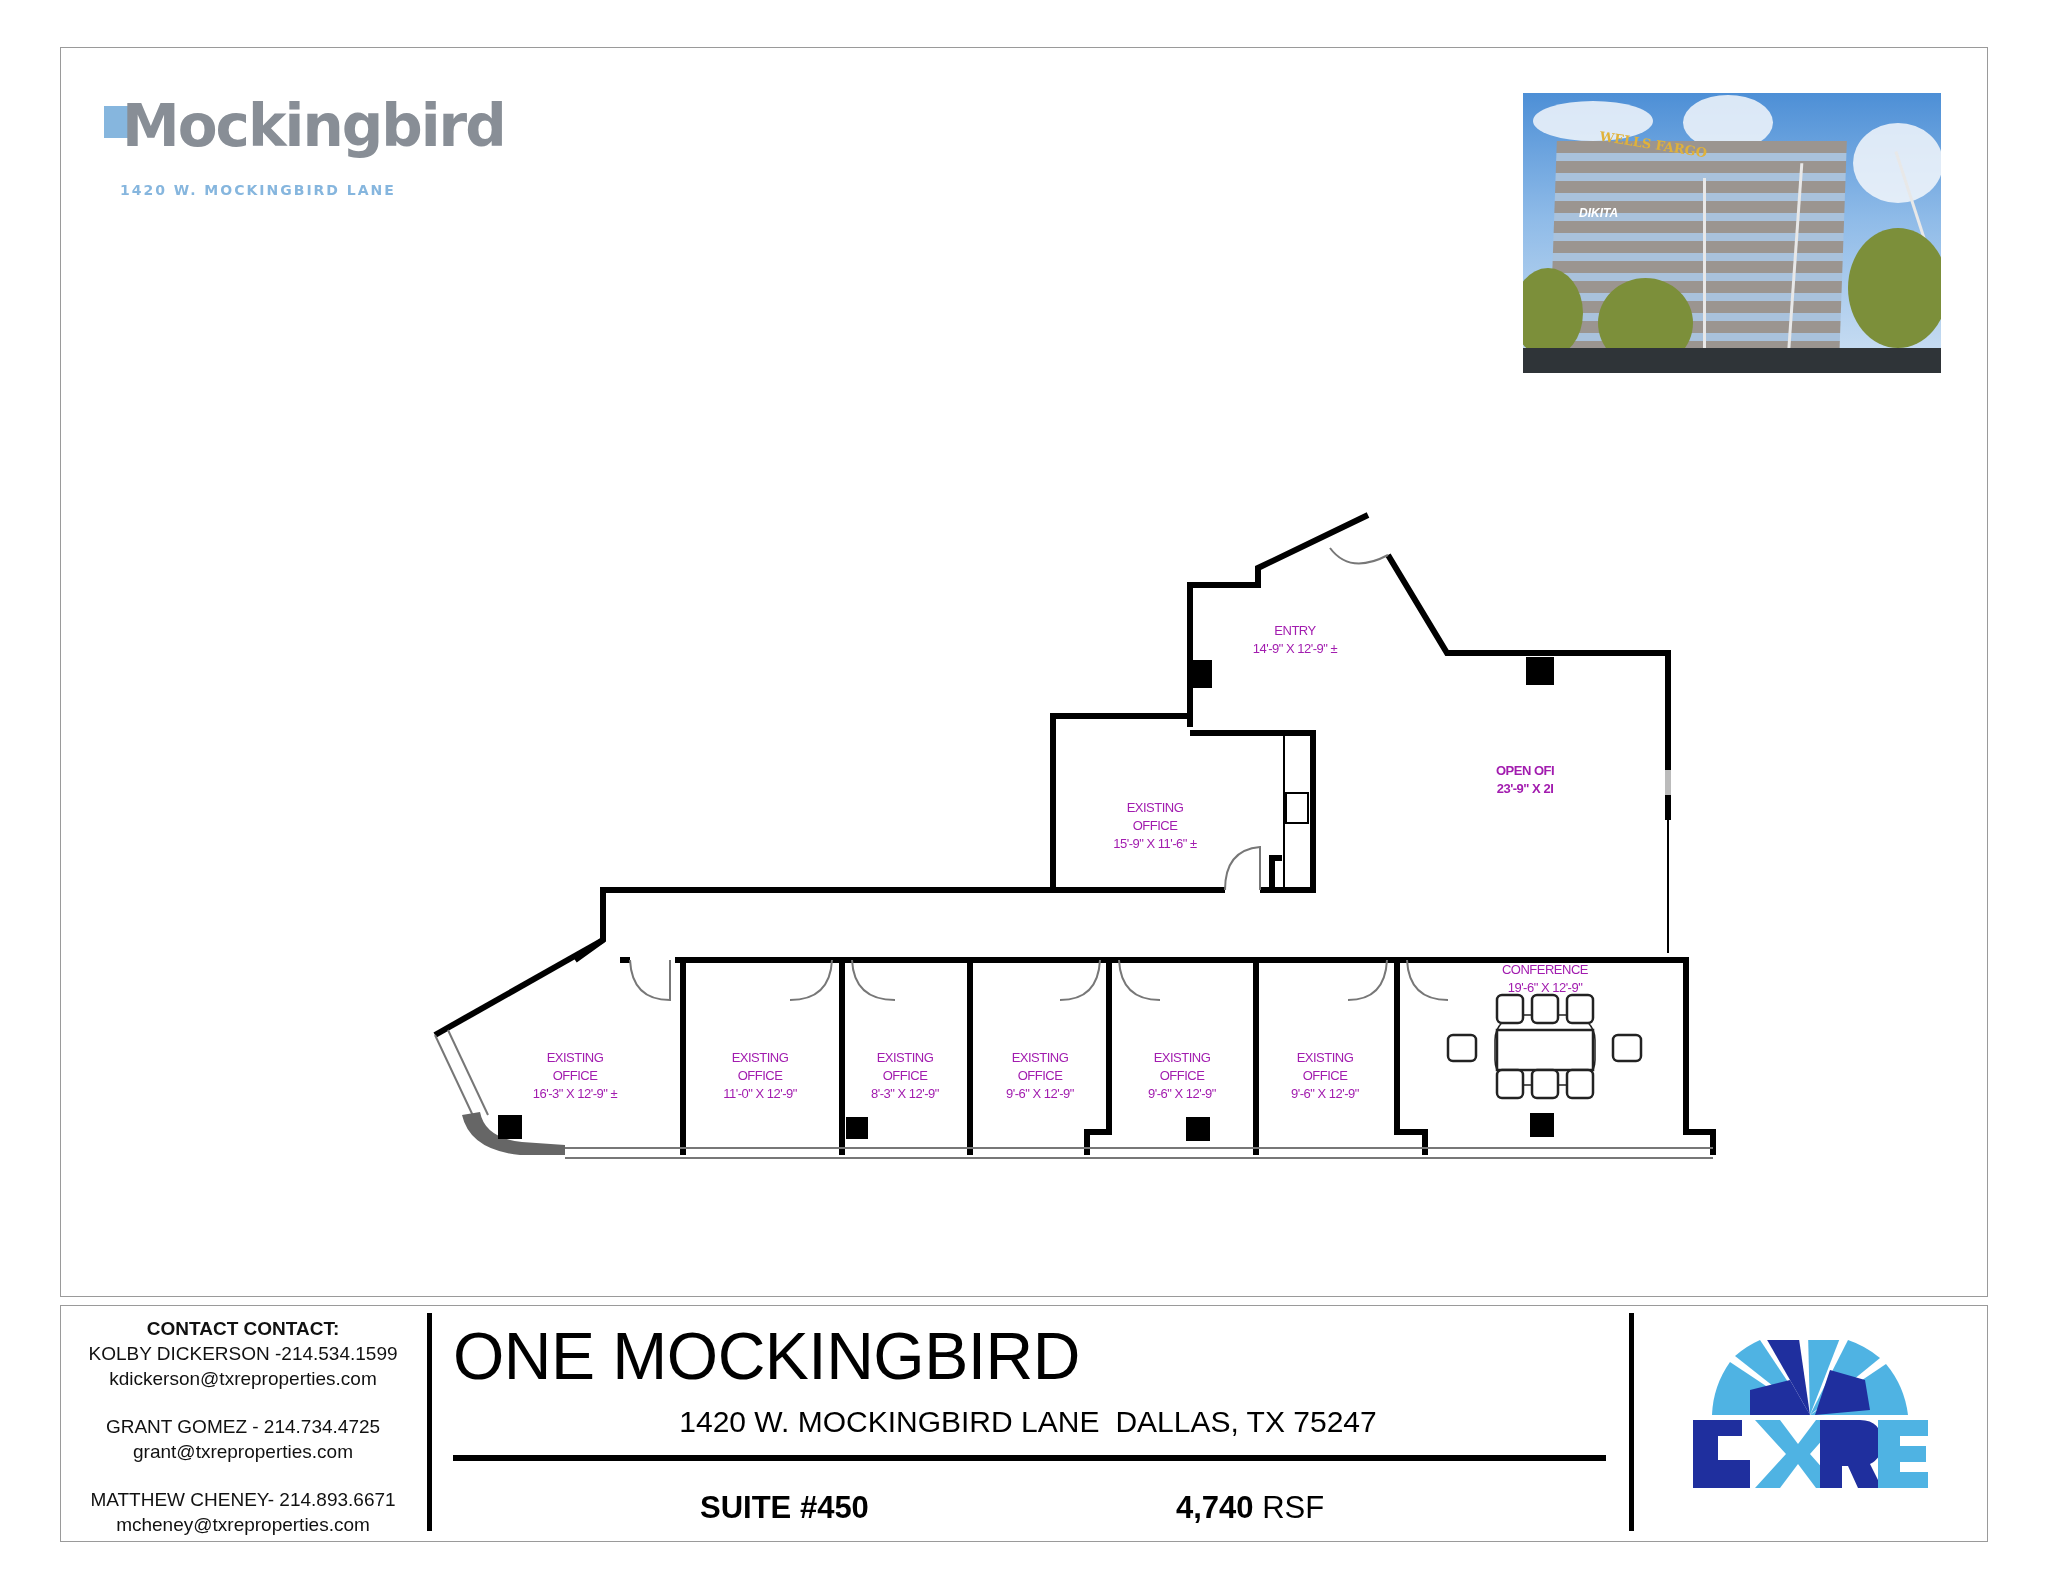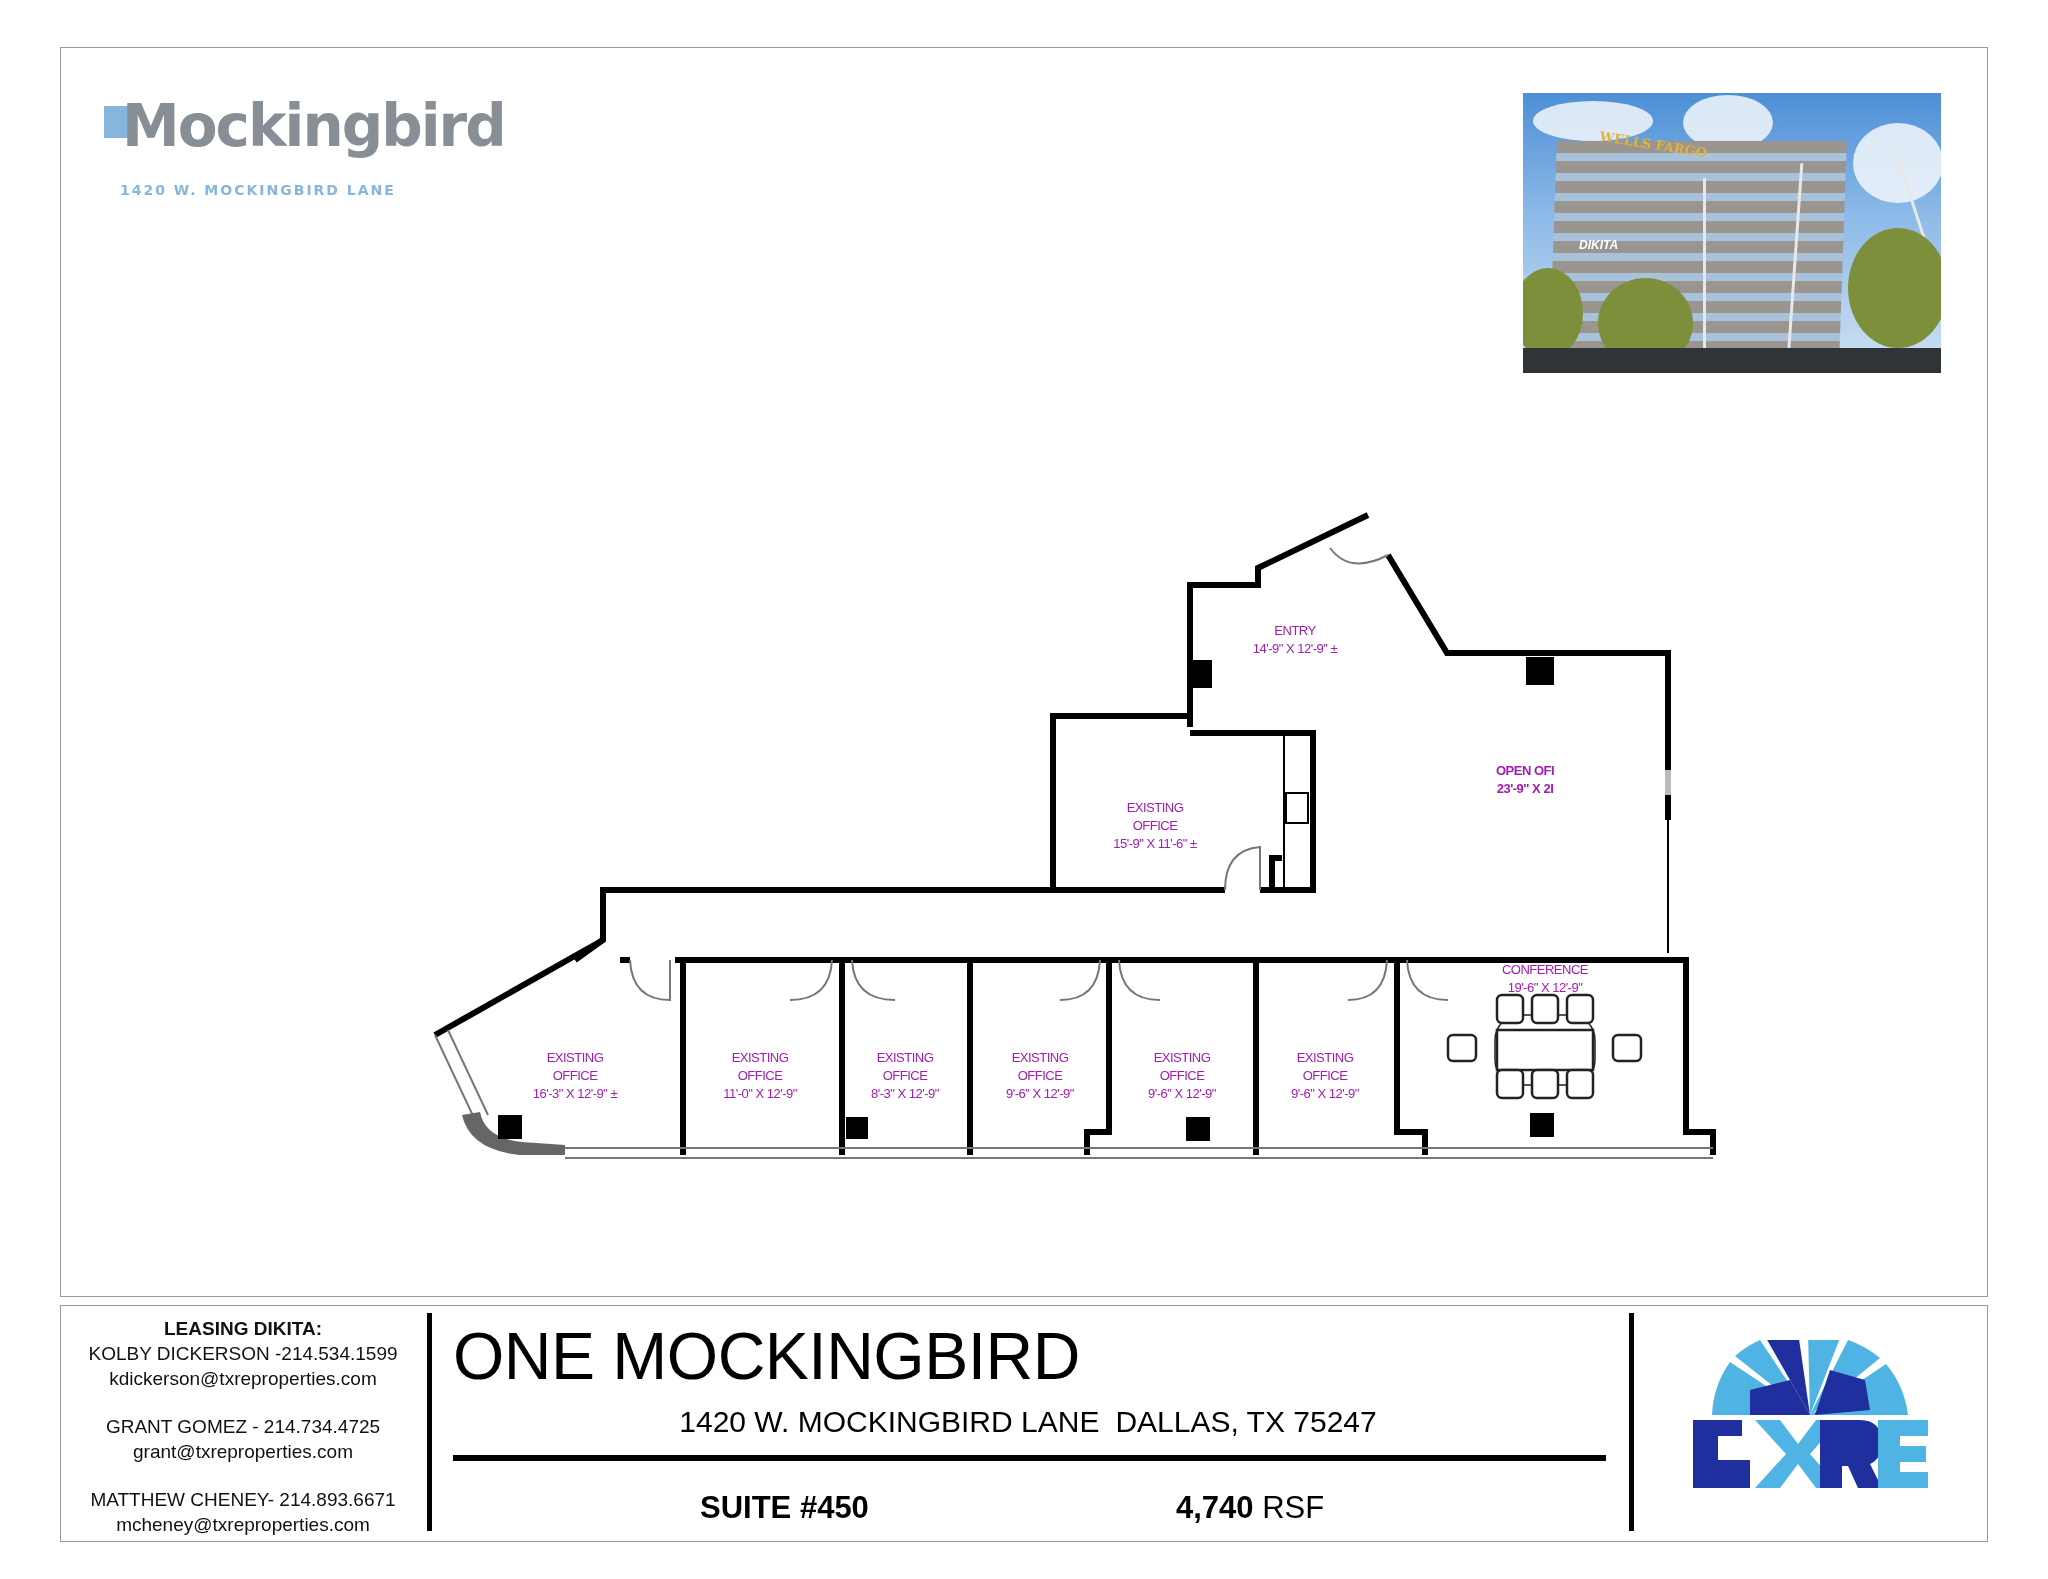--- a/index.html
+++ b/index.html
@@ -7,21 +7,21 @@
   .frame-top { position:absolute; left:60px; top:47px; width:1928px; height:1250px; border:1.5px solid #9a9a9a; box-sizing:border-box; }
   .frame-bottom { position:absolute; left:60px; top:1305px; width:1928px; height:237px; border:1.5px solid #9a9a9a; box-sizing:border-box; }
   .logo { position:absolute; left:104px; top:100px; width:460px; height:110px; }
   .logo-one { position:absolute; left:0; top:6px; width:28px; height:32px; background:#86b6de; }
   .logo-word { position:absolute; left:18px; top:-8px; font-weight:bold; font-size:58px; color:#888e96; letter-spacing:-2px; font-family:"DejaVu Sans", sans-serif; }
   .logo-sub { position:absolute; left:16px; top:82px; font-size:14px; color:#86b6de; letter-spacing:2px; font-weight:bold; font-family:"DejaVu Sans", sans-serif; }
   .photo { position:absolute; left:1523px; top:93px; width:418px; height:280px; overflow:hidden; background:linear-gradient(180deg,#4d8fd6 0%,#8fbbe8 45%,#cfe1f3 100%); }
   .cloud { position:absolute; background:#f3f7fb; border-radius:50%; opacity:.85; }
   .bldg { position:absolute; left:30px; top:48px; width:290px; height:220px; background:repeating-linear-gradient(180deg,#9b9590 0 12px,#a9c2dc 12px 20px); transform:skewX(-2deg); }
   .bldg-sign { position:absolute; left:76px; top:44px; color:#e0b23a; font-weight:bold; font-size:13px; font-family:"DejaVu Serif", serif; transform:rotate(9deg); }
-  .bldg-sign2 { position:absolute; left:56px; top:113px; color:#ffffff; font-style:italic; font-weight:bold; font-size:12px;margin-top:32px; }
+  .bldg-sign2 { position:absolute; left:56px; top:113px; color:#ffffff; font-style:italic; font-weight:bold; font-size:12px; }
   .tree { position:absolute; border-radius:50%; background:#7c8f3a; }
   .pole { position:absolute; width:3px; background:#e8e8e8; }
   .plan { position:absolute; left:0; top:0; }
   .room-label { position:absolute; text-align:center; color:#a21caf; font-size:13px; line-height:18px; letter-spacing:-0.5px; }
   .contacts { position:absolute; left:62px; top:1316px; width:362px; text-align:center; color:#111; font-size:19px; line-height:25px; }
   .contacts .hdr { font-weight:bold; }
   .contacts .gap { height:23px; }
   .vbar { position:absolute; width:5px; background:#000; }
   .title { position:absolute; left:453px; top:1318px; width:1150px; text-align:left; font-size:66px; color:#000; letter-spacing:-0.5px; }
   .addr { position:absolute; left:453px; top:1405px; width:1150px; text-align:center; font-size:30px; color:#000; }
@@ -170,21 +170,21 @@
 <div class="room-label" style="left:1260px;top:1031px;width:130px;white-space:pre-line;">
   <div>EXISTING
 OFFICE</div><div>9'-6" X 12'-9"</div>
 </div>
 <div class="room-label" style="left:1475px;top:961px;width:140px;">
   <div>CONFERENCE</div>
     <div>19'-6" X 12'-9"</div>
 </div>
 
 <div class="contacts">
-  <div class="hdr">LEASING DIKITA:</div>
+  <div class="hdr">CONTACT CONTACT:</div>
   <div>KOLBY DICKERSON -214.534.1599</div>
   <div>kdickerson@txreproperties.com</div>
   <div class="gap"></div>
   <div>GRANT GOMEZ - 214.734.4725</div>
   <div>grant@txreproperties.com</div>
   <div class="gap"></div>
   <div>MATTHEW CHENEY- 214.893.6671</div>
   <div>mcheney@txreproperties.com</div>
 </div>
 <div class="vbar" style="left:427px;top:1313px;height:218px;"></div>

